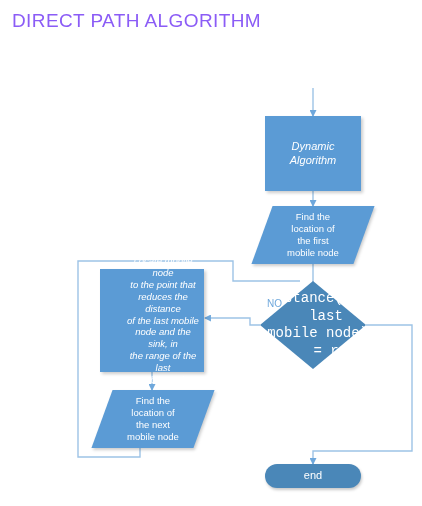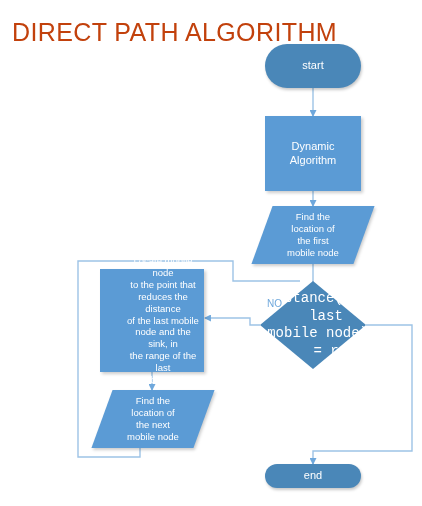--- a/index.html
+++ b/index.html
@@ -15,24 +15,24 @@
     width: 422px;
     height: 506px;
     background: #ffffff;
     overflow: hidden;
   }
 
   
   #title {
     position: absolute;
     left: 12px;
-    top: 18px;
-    font-size: 25px;
+    top: 10px;
+    font-size: 19px;
     letter-spacing: 0.4px;
-    color: #c2410c;
+    color: #8b5cf6;
     white-space: nowrap;
   }
 
   
   #wires {
     position: absolute;
     left: 0;
     top: 0;
     width: 422px;
     height: 506px;
@@ -62,20 +62,21 @@
     border-radius: 22px;
     font-size: 11px;
     box-shadow: 1px 2px 3px rgba(0,0,0,0.22);
   }
 
   
   .process {
     background: #5B9BD5;
     font-size: 11px;
     box-shadow: 2px 2px 3px rgba(0,0,0,0.20);
+    font-style: italic;
   }
   .process.small-text { font-size: 9.5px; }
 
   
   .io {
     background: #5B9BD5;
     font-size: 9.5px;
     transform: skewX(-20deg);
     box-shadow: 2px 2px 3px rgba(0,0,0,0.20);
   }
@@ -149,23 +150,20 @@
 
       <path d="M 140 448 L 140 457 L 78 457 L 78 261 L 233 261 L 233 281 L 300 281"></path>
 
       <path d="M 366 325 L 412 325 L 412 451 L 313 451 L 313 464" marker-end="url(#arrow)"></path>
     </g>
   </svg>
 
   <div class="edge-label" style="left:224px; top:298px;">NO</div>
   <div class="edge-label" style="left:392px; top:296px;">YES</div>
 
-  <div class="node terminator" style="left:265px; top:44px; width:96px; height:44px;">
-    <span class="lbl">start</span>
-  </div>
 
   <div class="node process" style="left:265px; top:116px; width:96px; height:75px;">
     <span class="lbl">Dynamic Algorithm</span>
   </div>
 
   <div class="node io" style="left:262px; top:206px; width:102px; height:58px;">
     <span class="lbl">Find the
 location of
 the first
 mobile node</span>

